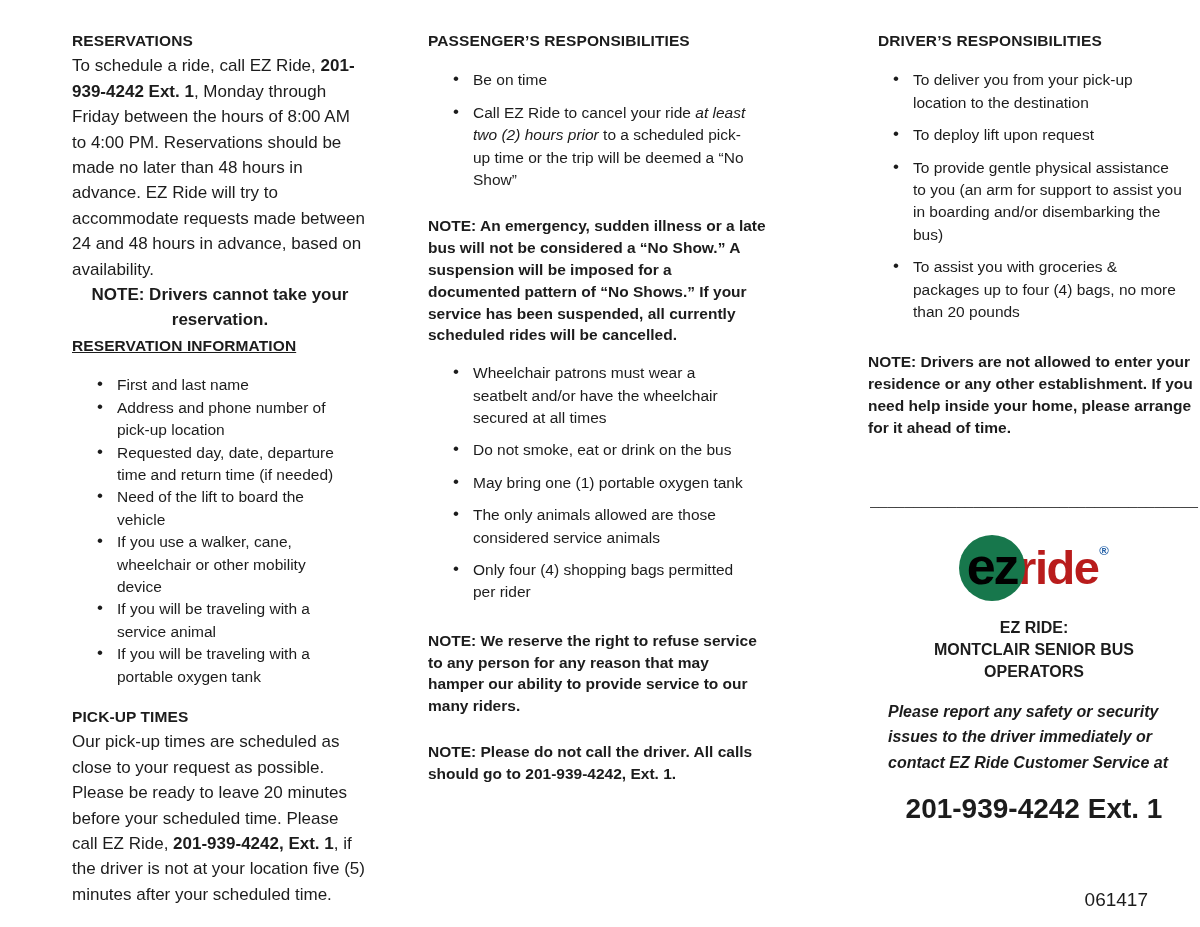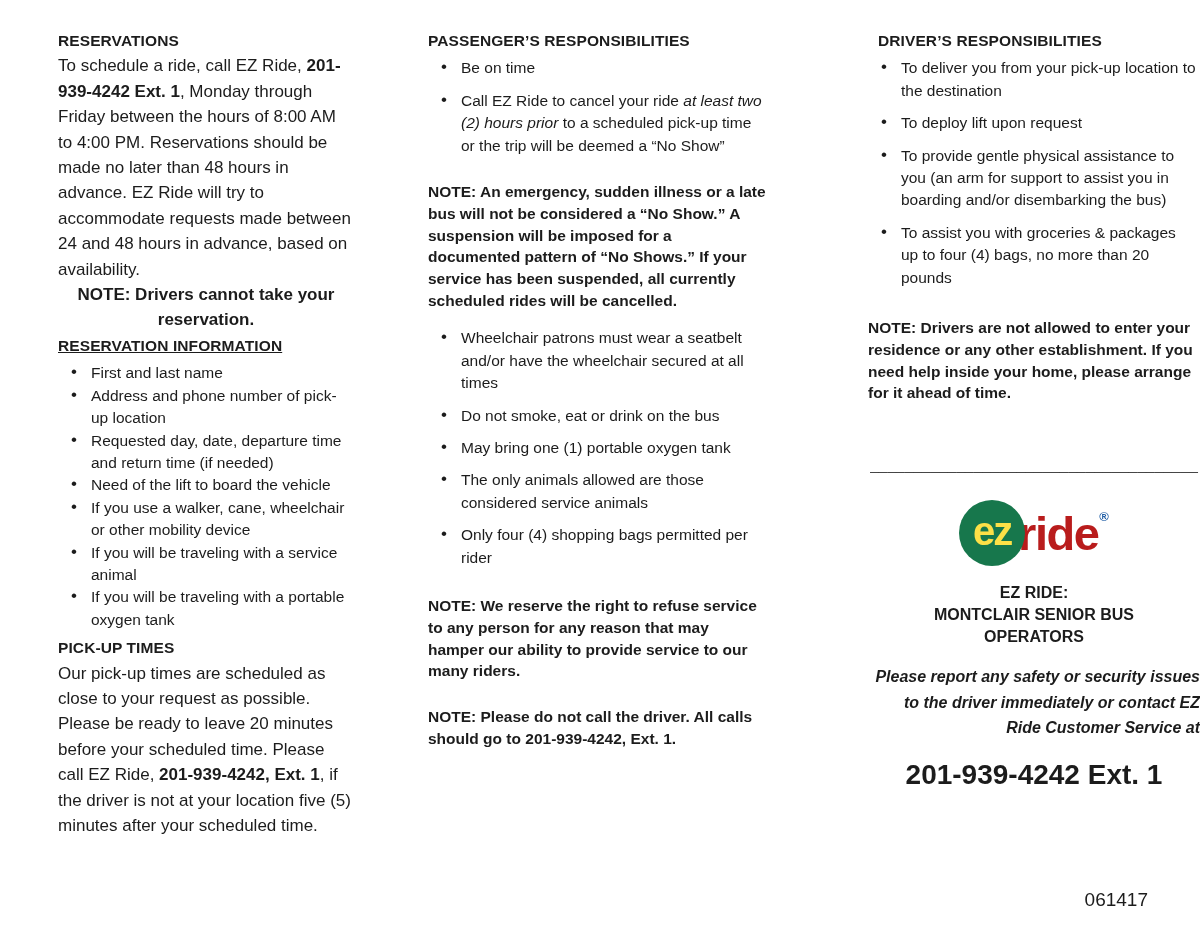--- a/index.html
+++ b/index.html
@@ -2,30 +2,30 @@
 <html><head>
 <meta charset="utf-8">
 <style>
   html,body { margin:0; padding:0; }
   body {
     width:1200px; height:927px; background:#ffffff;
     font-family:"Liberation Sans", sans-serif;
     color:#1c1c1c; position:relative; overflow:hidden;
   }
   .col { position:absolute; top:28px; }
-  #col1 { left:58px;  width:296px; }
+  #col1 { left:72px;  width:296px; }
   #col2 { left:428px; width:340px; }
   #col3 { left:868px; width:332px; }
 
   h3.sec { font-size:15.5px; font-weight:bold; margin:0; line-height:25.4px; letter-spacing:.1px; }
   p.body { font-size:17px; line-height:25.4px; margin:0; }
   .b { font-weight:bold; }
   .i { font-style:italic; }
 
-  ul.bullets { list-style:none; margin:4px; padding:0; font-size:15.5px; line-height:22.4px; }
+  ul.bullets { list-style:none; margin:16px; padding:0; font-size:15.5px; line-height:22.4px; }
   ul.bullets li { padding-left:29px; position:relative; }
   ul.bullets li::before { content:"\2022"; position:absolute; left:9px; top:-1px; font-size:17px; }
   ul.spaced li { margin-bottom:10px; }
 
   .note-center { font-weight:bold; text-align:left; font-size:15.5px; line-height:21.8px; }
   .note-left   { font-weight:bold;text-align:center; }
   .mt8  { margin-top:8px; }
   .mt16 { margin-top:16px; }
   .mt20 { margin-top:20px;text-decoration:underline; }
   .mt22 { margin-top:22px; }
@@ -35,28 +35,28 @@
 
   .sig-line {
     margin-top:50px; text-align:center; font-size:15.5px; line-height:22px;
     white-space:nowrap; overflow:hidden; color:#3a3a3a;
   }
 
   .logo-row { margin-top:24px; display:flex; align-items:center; justify-content:center; }
   .logo-circle {
     width:66px; height:66px; border-radius:50%;
     display:flex; align-items:center; justify-content:center;
-    color:#fde047; font-weight:bold; font-size:40px; letter-spacing:-2px;
+    color:#000000; font-weight:bold; font-size:52px; letter-spacing:-2px;
     padding-bottom:3px; box-sizing:border-box; z-index:1;
   }
   .logo-ride { font-weight:bold; font-size:47px; letter-spacing:-1.5px; margin-left:-7px; line-height:1; }
   .logo-reg { font-size:13px; font-weight:bold; position:relative; top:-17px; margin-left:1px; }
 
   .org-block { margin-top:16px; text-align:center; font-weight:bold; font-size:16px; line-height:22px; }
-  .safety-block { margin-top:16px; text-align:right; font-weight:bold; font-style:italic; font-size:16px; line-height:25.5px; }
+  .safety-block { margin-top:16px; text-align:left; font-weight:bold; font-style:italic; font-size:16px; line-height:25.5px;margin-left:20px; }
   .phone-big { margin-top:18px; text-align:center; font-weight:bold; font-size:28px; line-height:32px; }
 
   .footer-code { position:absolute; right:52px; bottom:16px; font-size:19px; }
 </style>
 </head>
 <body style="color: rgb(28, 28, 28);">
 
 <div>
 
   <section id="col1" class="col">

